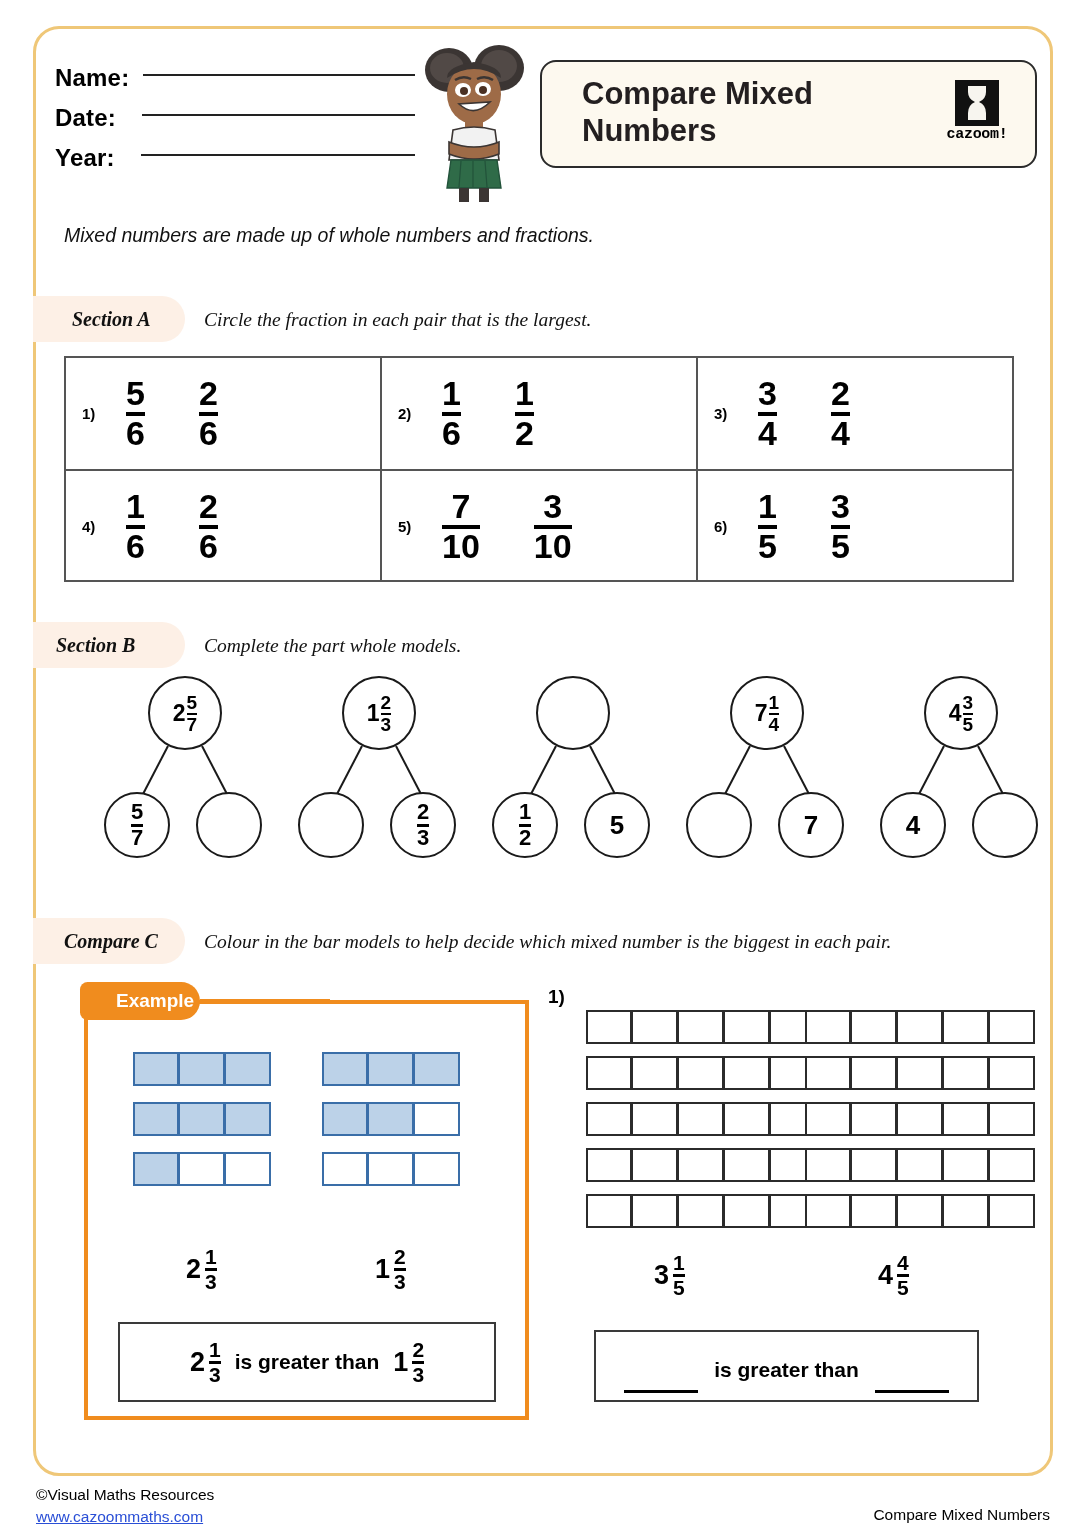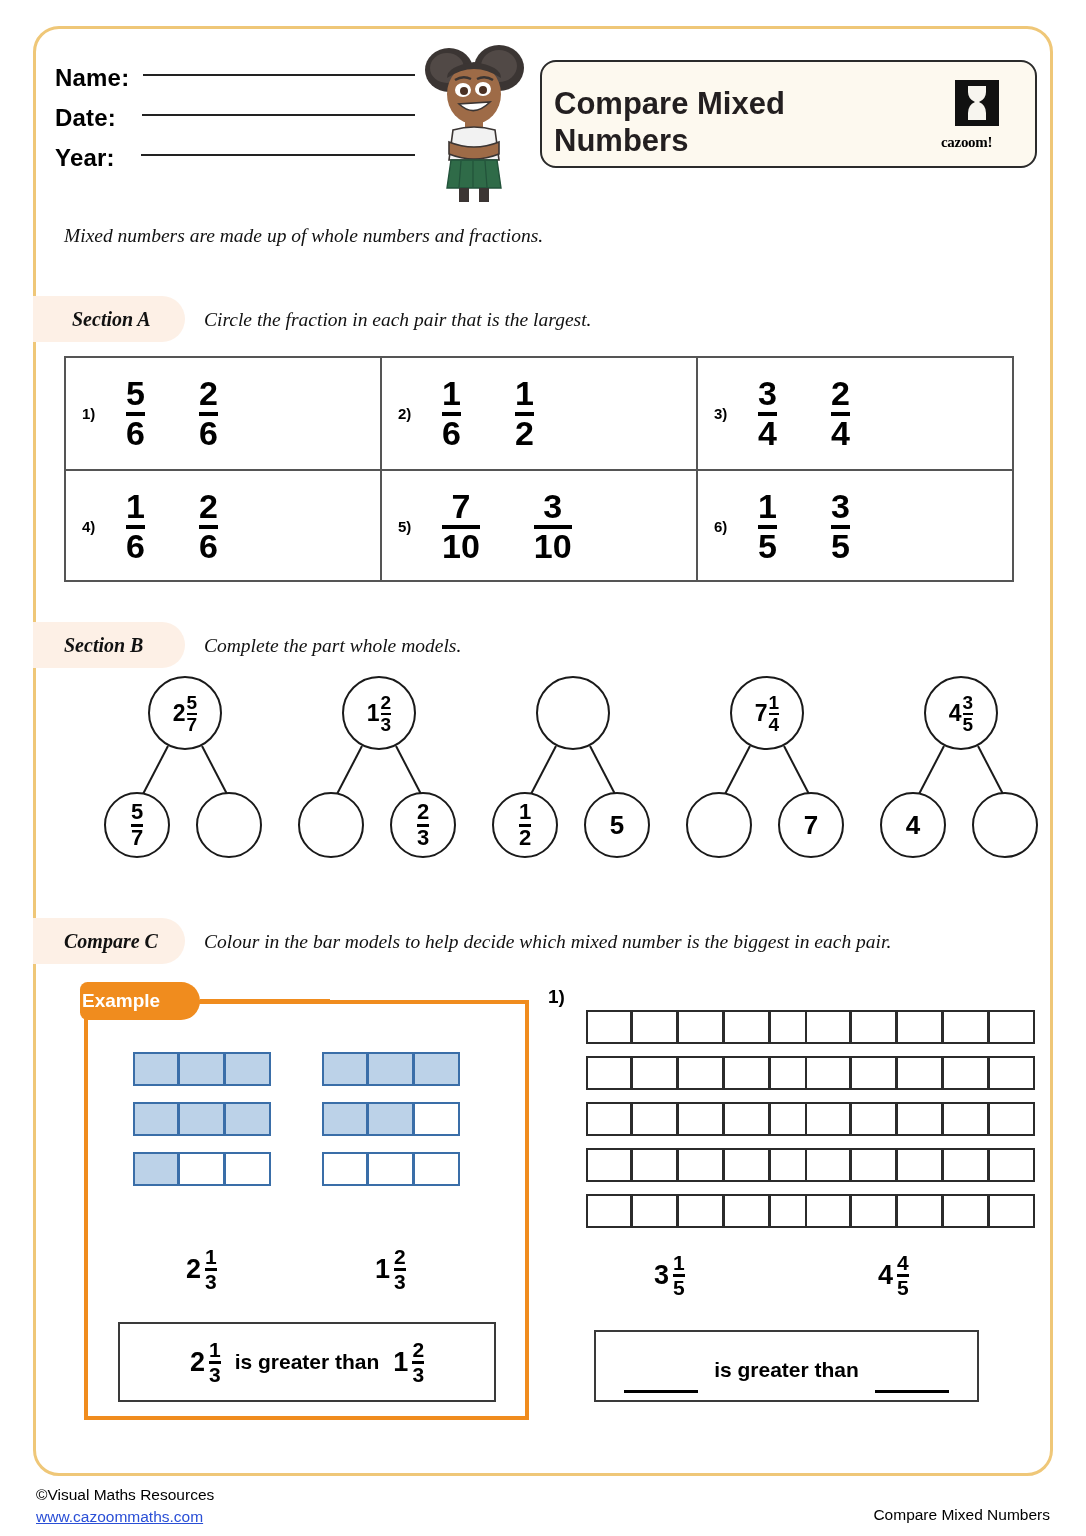--- a/index.html
+++ b/index.html
@@ -33,31 +33,31 @@
   
   .mascot{position:absolute;left:358px;top:-8px;width:120px;height:160px;}
 
   
   .title-card{
     position:absolute;left:485px;top:10px;width:497px;height:108px;
     background:#fdf9ef;border:2px solid #2b2b2b;border-radius:16px;
     box-sizing:border-box;
   }
   .title-text{
-    position:absolute;left:12px;top:14px;width:330px;
-    font-size:31px;font-weight:bold;line-height:1.18;color:#231f20;margin-top:10px;
+    position:absolute;left:40px;top:14px;width:330px;
+    font-size:31px;font-weight:bold;line-height:1.18;color:#231f20;
   }
   .logo{position:absolute;right:22px;top:18px;width:72px;height:74px;}
   .logo-sq{width:44px;height:46px;background:#111;margin:0 auto;position:relative;}
-  .logo-word{font-family:Liberation Serif, serif;font-weight:bold;font-size:15px;margin-top:8px;letter-spacing:-0.3px;}
+  .logo-word{font-family:Liberation Mono, monospace;font-weight:bold;font-size:15px;text-align:center;margin-top:0;letter-spacing:-0.3px;}
 
   
   .intro{
     position:absolute;left:64px;top:222px;width:800px;
-    font-family:Liberation Serif, serif;font-style:italic;font-size:19.5px;line-height:1.42;color:#111;
+    font-family:Liberation Sans, sans-serif;font-style:italic;font-size:19.5px;line-height:1.42;color:#111;
   }
 
   
   .sec-band{position:absolute;left:33px;height:46px;background:#fdf0e6;border-radius:0 24px 24px 0;}
   .sec-title{
     position:absolute;font-family:"Liberation Serif",serif;font-weight:bold;font-style:italic;
     font-size:20px;color:#111;
   }
   .sec-instr{
     position:absolute;font-family:"Liberation Serif",serif;font-style:italic;font-size:19.5px;color:#111;
@@ -98,21 +98,21 @@
 
   
   .example-box{
     position:absolute;left:84px;top:1000px;width:445px;height:420px;
     border:4px solid #f08c1e;box-sizing:border-box;background:#fff;
   }
   .example-tab{
     position:absolute;left:80px;top:982px;width:120px;height:38px;
     background:#f08c1e;border-radius:8px 20px 20px 8px;
     color:#fff;font-weight:bold;font-size:19px;
-    display:flex;align-items:center;padding-left:2px;box-sizing:border-box;
+    display:flex;align-items:center;padding-left:36px;box-sizing:border-box;
   }
   .tab-connector{position:absolute;left:200px;top:999px;width:130px;height:4px;background:#f08c1e;}
 
   .bar-row{display:flex;}
   .cell{width:46px;height:34px;box-sizing:border-box;}
   .cell.blue{border:2px solid #3a6ea8;background:#bcd2e8;}
   .cell.blue + .cell.blue{border-left-width:1px;}
   .cell.blue.empty{background:#fff;}
   .cell.plain{border:2px solid #2b2b2b;background:#fff;}
   .cell.plain + .cell.plain{border-left-width:1px;}
@@ -299,21 +299,21 @@
         <span class="frac">
           <span class="num">3</span>
           <span class="den">5</span>
         </span>
       </span>
     </div>
   </div>
 </div>
 
 <div class="sec-band" style="top:622px;width:152px;"></div>
-<div class="sec-title" style="left:64px;top:634px;">Section B</div>
+<div class="sec-title" style="left:56px;top:634px;">Section B</div>
 <div class="sec-instr" style="left:204px;top:635px;">Complete the part whole models.</div>
 
 <div class="bmodels" id="pwm-host">
     <div class="pwm" style="left: 44px;">
       <svg width="190" height="190" style="position:absolute;left:0;top:0;pointer-events:none">
         <line x1="68" y1="70" x2="42" y2="120" stroke="#1a1a1a" stroke-width="2"></line>
         <line x1="102" y1="70" x2="128" y2="120" stroke="#1a1a1a" stroke-width="2"></line>
       </svg>
       <div class="circ circ-top">
         <span class="mixed">

